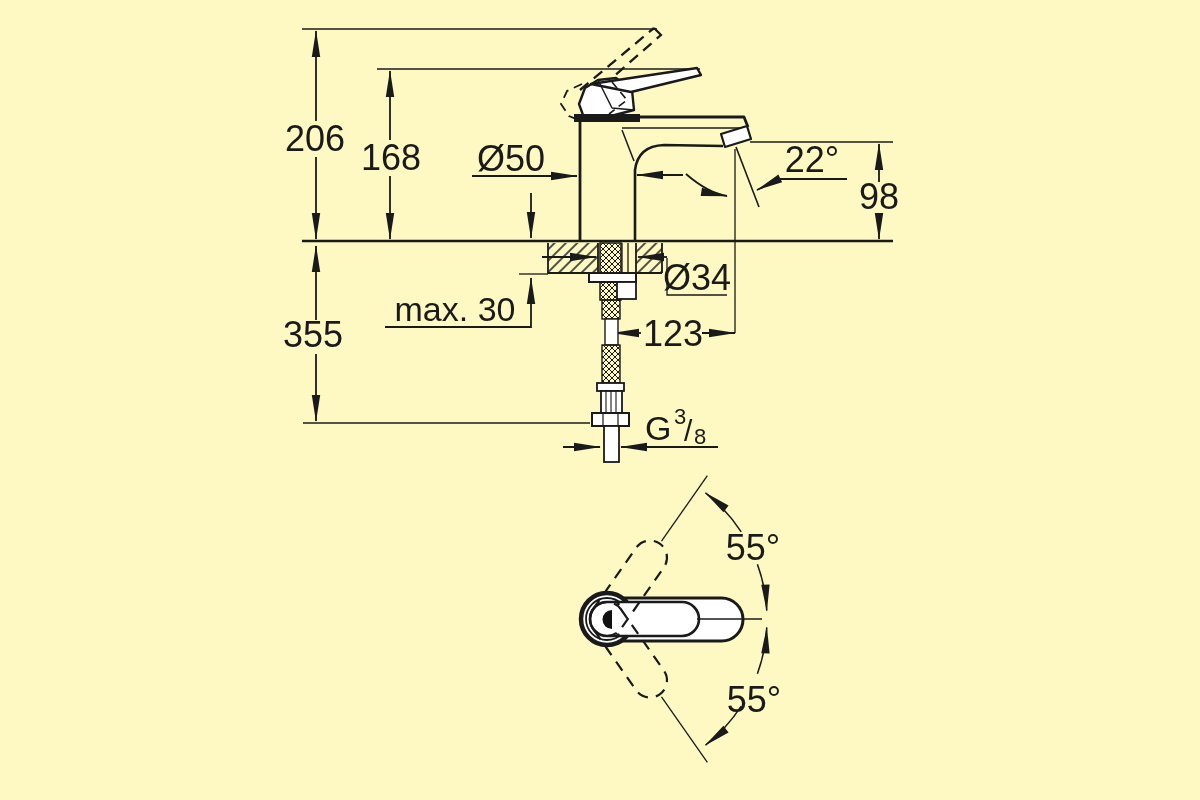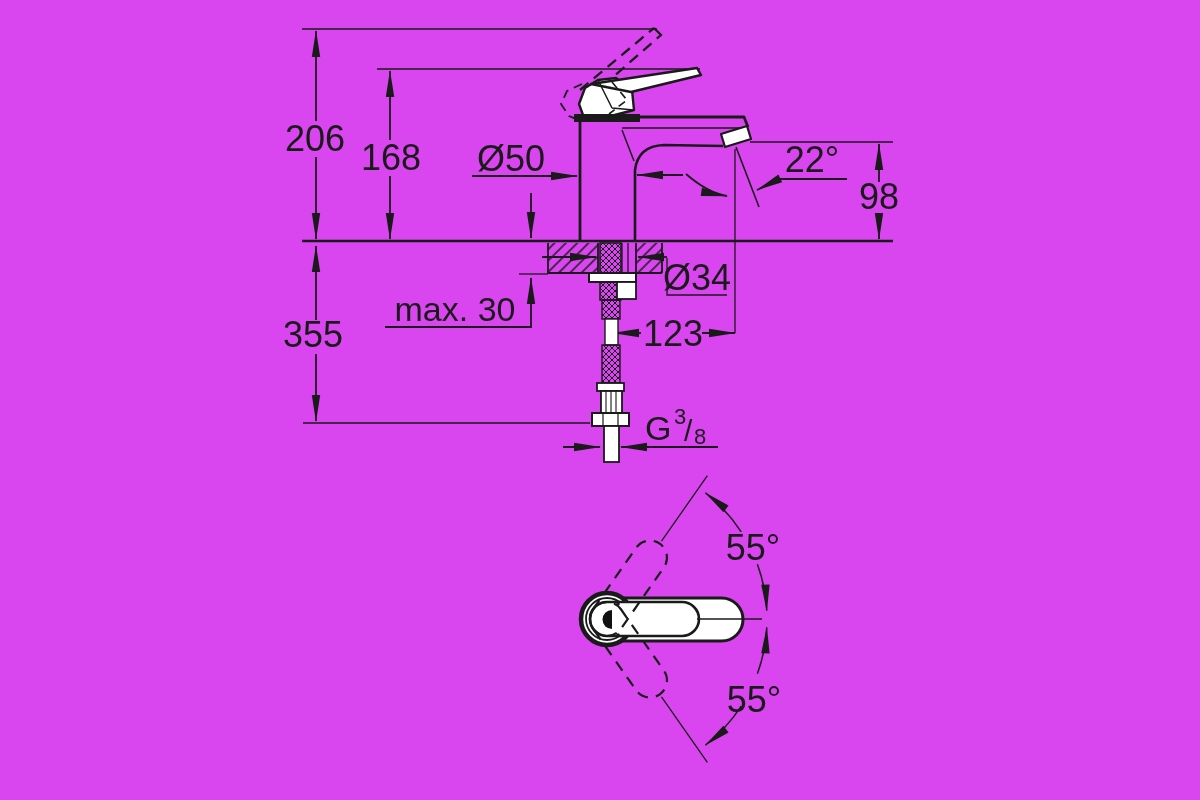--- a/index.html
+++ b/index.html
@@ -1,16 +1,16 @@
 <!DOCTYPE html>
 <html><head>
 <meta charset="utf-8">
 <style>
   html,body{margin:0;padding:0;background:#ffffff;}
-  .stage{position:relative;width:1200px;height:800px;background:#d946ef;overflow:hidden;}
+  .stage{position:relative;width:1200px;height:800px;background:#fef9c3;overflow:hidden;}
   svg{position:absolute;left:0;top:0;}
   .dimtxt{font-family:"Liberation Sans", sans-serif;fill:#1a1a1a;font-size:36px;}
   .dimtxt.small{font-size:34px;}
   .dimtxt.sup{font-size:22px;}
   .dimtxt.slash{font-size:30px;}
   .dim{stroke:#1a1a1a;stroke-width:1.8;fill:none;}
   .ext{stroke:#1a1a1a;stroke-width:1.5;fill:none;}
   .thin{stroke:#1a1a1a;stroke-width:1.3;fill:none;}
   .body{stroke:#1a1a1a;stroke-width:2.8;fill:none;stroke-linejoin:round;}
   .bodyfill{stroke:#1a1a1a;stroke-width:2.6;fill:#ffffff;stroke-linejoin:round;}

